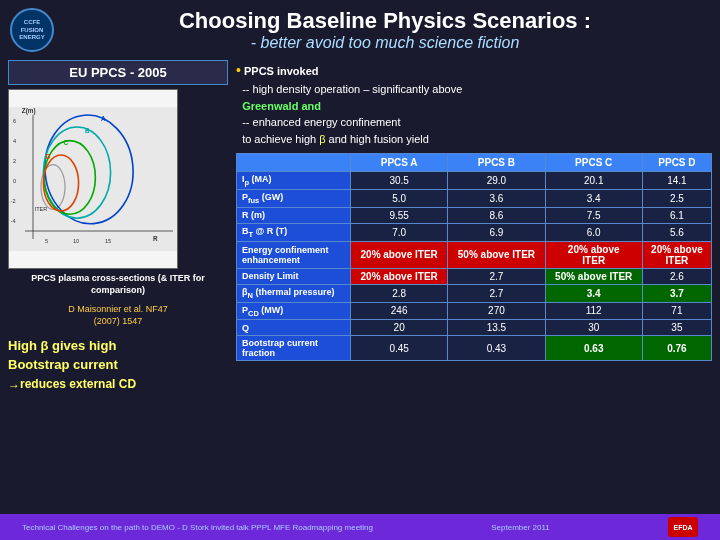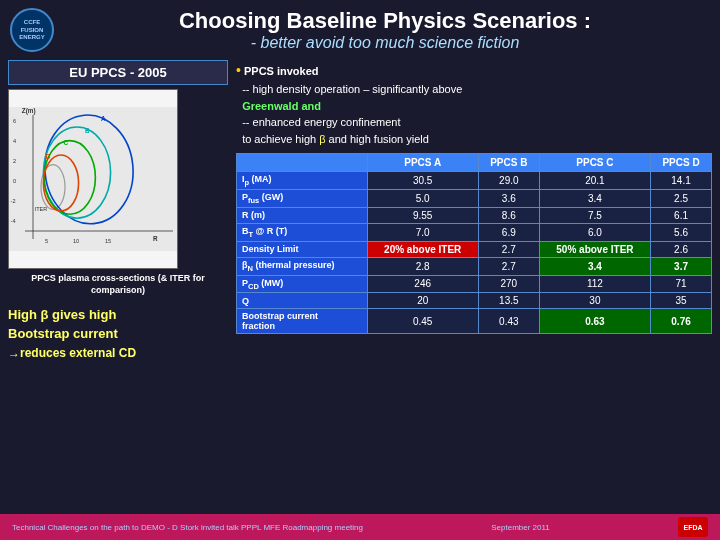--- a/index.html
+++ b/index.html
@@ -193,22 +193,22 @@
       color: white !important;
       font-weight: bold;
       text-align: center;
       font-size: 9px;
     }
     .footer {
       position: absolute;
       bottom: 0;
       left: 0;
       right: 0;
-      background: #be185d;
-      padding: 3px 12px;
+      background: #6d28d9;
+      padding: 3px 22px;
       display: flex;
       justify-content: space-between;
       align-items: center;
       font-size: 8px;
       color: #aaccff;
     }
     .footer-logo {
       width: 30px;
       height: 20px;
       background: #cc0000;
@@ -281,20 +281,22 @@
           <text x="46" y="65" font-size="8" fill="#dd4400" font-weight="bold">D</text>
 
           <text x="180" y="168" font-size="8" fill="#333" font-weight="bold">R</text>
         </svg>
       </div>
 
       <div class="ppcs-label">
         <span class="ppcs-label-bold">PPCS plasma cross-sections
 (&amp; ITER for comparison)</span>
       </div>
+      <div class="author-ref" style="white-space:pre;">D Maisonnier et al. NF47
+(2007) 1547</div>
       <div class="high-beta-text">
         <div>High β gives high</div>
         <div>Bootstrap current</div>
         <div class="arrow-text">→reduces external CD</div>
       </div>
     </div>
 
     <div class="right-panel">
 
       <div class="bullet-text">
@@ -339,20 +341,27 @@
             <td class="val">6.1</td>
           </tr>
           <tr>
             <td class="row-label">B<sub>T</sub> @ R (T)</td>
             <td class="val">7.0</td>
             <td class="val">6.9</td>
             <td class="val">6.0</td>
             <td class="val">5.6</td>
           </tr>
           <tr>
+            <td class="row-label">Energy confinement<br>enhancement</td>
+            <td class="val highlight-red-box">20% above ITER</td>
+            <td class="val highlight-red-box">50% above ITER</td>
+            <td class="val highlight-red-box">20% above<br>ITER</td>
+            <td class="val highlight-red-box">20% above<br>ITER</td>
+          </tr>
+          <tr>
             <td class="row-label">Density Limit</td>
             <td class="val highlight-density-a">20% above ITER</td>
             <td class="val">2.7</td>
             <td class="val highlight-density-c">50% above ITER</td>
             <td class="val">2.6</td>
           </tr>
           <tr>
             <td class="row-label">β<sub>N</sub> (thermal pressure)</td>
             <td class="val">2.8</td>
             <td class="val">2.7</td>

